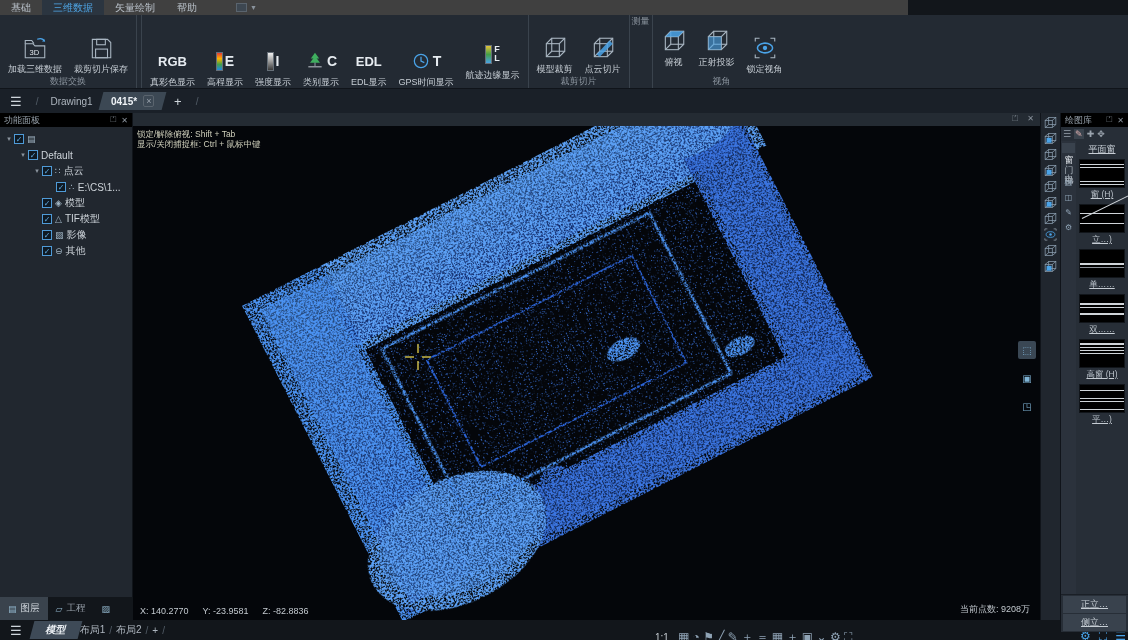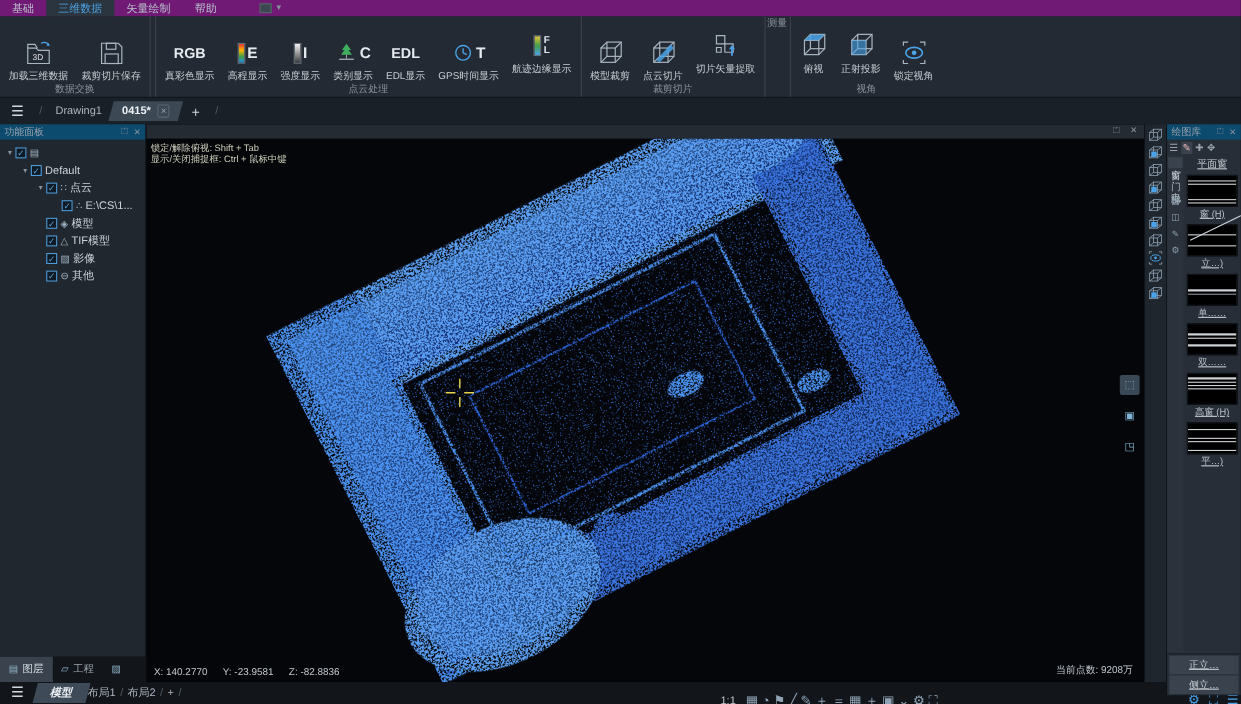--- a/index.html
+++ b/index.html
@@ -1,21 +1,21 @@
 <!DOCTYPE html>
 <html><head>
 <meta charset="utf-8">
 <style>
   * { margin:0; padding:0; box-sizing:border-box; }
   html,body { width:1128px; height:640px; overflow:hidden; background:#12161b;
               font-family:"Liberation Sans","DejaVu Sans",sans-serif; color:#c6cdd4; }
 
   
-  #menubar { position:absolute; left:0; top:0; width:1128px; height:15px;
-             background:#701a75; display:flex; align-items:stretch; font-size:10px; }
+  #menubar { position:absolute; left:0; top:0; width:908px; height:15px;
+             background:#404040; display:flex; align-items:stretch; font-size:10px; }
   .mtab { padding:0 11px; display:flex; align-items:center; color:#b9c1c9; cursor:default; }
   .mtab.active { background:#2b3540; color:#4da2e0; }
   .mquick { display:flex; align-items:center; gap:3px; margin-left:28px; }
   .mquick .qicon { width:11px; height:9px; background:#3d4751; border:1px solid #5a646e; }
   .mquick .qcaret { color:#8a939d; font-size:7px; }
 
   
   #ribbon { position:absolute; left:0; top:15px; width:1128px; height:74px;
             background:#232a33; border-bottom:1px solid #10141a; display:flex; }
   .rgroup { display:flex; flex-direction:column; border-right:1px solid #3a434d; padding:0 2px; }
@@ -45,21 +45,21 @@
   .dtab.active { background:#3c4854; transform:skewX(-15deg); padding:3px 10px; }
   .dtab.active .inner { transform:skewX(15deg); display:flex; gap:6px; align-items:center;
                         color:#eef2f6; font-weight:bold; }
   .dtab .close { color:#9aa3ad; font-weight:normal; font-size:9px; border:1px solid #5a646e;
                  border-radius:2px; padding:0 2px; line-height:10px; }
   .addtab { color:#cfd6dc; font-size:13px; padding:0 10px; }
 
   
   #left-panel { position:absolute; left:0; top:113px; width:133px; height:484px;
                 background:#21272f; border-right:1px solid #10141a; }
-  .phead { height:14px; background:#0c4a6e; display:flex; align-items:center;
+  .phead { height:14px; background:#000000; display:flex; align-items:center;
            padding:0 4px; font-size:9px; color:#97a1ab; }
   .phead .sp { flex:1; }
   .phead .pico { color:#8a939d; font-size:8px; margin-left:5px; }
   .tree { padding-top:4px; font-size:10px; }
   .trow { display:flex; align-items:center; height:16px; white-space:nowrap; overflow:hidden; }
   .arr { width:10px; text-align:center; color:#8a939d; font-size:7px; flex:none; }
   .cb { width:10px; height:10px; border:1px solid #4f9bd8; background:#0f1a24; flex:none;
         margin-right:3px; color:#5fa9e2; font-size:8px; line-height:9px; text-align:center; }
   .ticon { color:#9fb3c2; font-size:9px; margin-right:3px; flex:none; }
   .tlabel { color:#ced4da; }
@@ -355,49 +355,39 @@
             <span class="bar track"></span>
           <span class="fl-col">
               <span>F</span>
               <span>L</span>
             </span>
           </span>
         <span class="ri-label">航迹边缘显示</span>
         <span class="ri-caret"></span>
       </div>
     </div>
-    <div class="rg-label">点云处理</div>
   </div>
 
   <div class="rgroup">
     <div class="rg-items">
       <div class="ritem">
         <span class="ri-icon">
             <svg class="ic" viewBox="0 0 24 24">
               <use href="#i-cube"></use>
             </svg>
           </span>
         <span class="ri-label">模型裁剪</span>
       </div>
       <div class="ritem">
         <span class="ri-icon">
             <svg class="ic" viewBox="0 0 24 24">
               <use href="#i-cubeslice"></use>
             </svg>
           </span>
         <span class="ri-label">点云切片</span>
-      </div>
-      <div class="ritem">
-        <span class="ri-icon">
-            <svg class="ic" viewBox="0 0 24 24">
-              <use href="#i-sliceextract"></use>
-            </svg>
-          </span>
-        <span class="ri-label">切片矢量提取</span>
-        <span class="ri-caret"></span>
       </div>
     </div>
     <div class="rg-label">裁剪切片</div>
   </div>
 
   <div class="rgroup">
     <div class="rg-label">测量</div>
   </div>
 
   <div class="rgroup" style="border-right:none">

